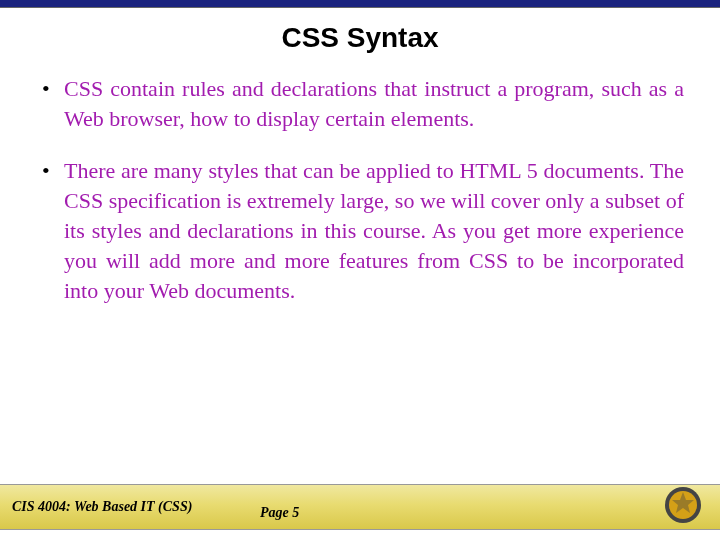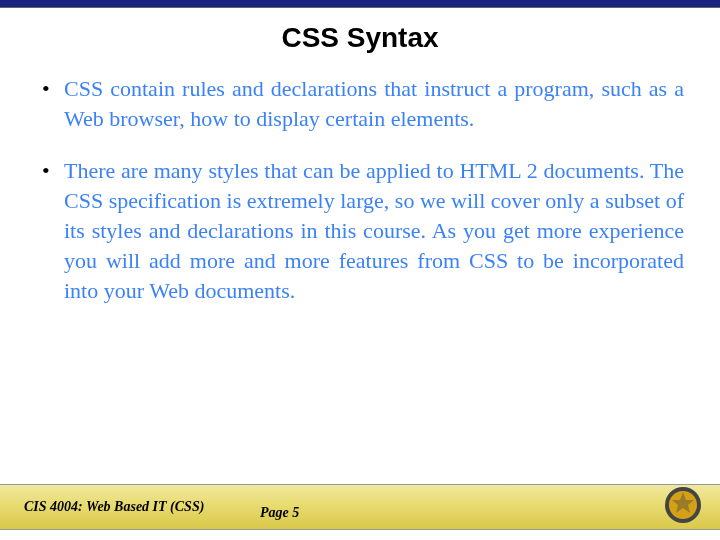--- a/index.html
+++ b/index.html
@@ -38,41 +38,41 @@
     line-height: 30px;
     width: 28px;
     flex-shrink: 0;
     text-align: left;
     padding-left: 6px;
   }
   .bullet-text {
     font-size: 22px;
     line-height: 30px;
     text-align: justify;
-    color: #3b82f6;
+    color: #a21caf;
     flex: 1;
   }
   .footer-bar {
     position: absolute;
     bottom: 10px;
     left: 0;
     width: 100%;
     height: 46px;
     background: linear-gradient(to bottom, #f0e8a0 0%, #e8db70 45%, #d9c84a 100%);
     border-top: 1px solid #999;
     border-bottom: 1px solid #999;
     display: flex;
     align-items: center;
     font-style: italic;
     font-weight: bold;
     font-size: 14px;
     color: #000;
   }
   .footer-left {
-    padding-left: 24px;
+    padding-left: 12px;
     width: 260px;
   }
   .footer-center {
     width: 140px;
     margin-top: 12px;
   }
   .footer-right {
     flex: 1;
   }
   .footer-logo {
@@ -89,21 +89,21 @@
 
 <h1 class="title">CSS Syntax</h1>
 
 <div class="content">
   <div class="bullet">
     <div class="bullet-marker">•</div>
     <div class="bullet-text">CSS contain rules and declarations that instruct a program, such as a Web browser, how to display certain elements.</div>
   </div>
   <div class="bullet">
     <div class="bullet-marker">•</div>
-    <div class="bullet-text">There are many styles that can be applied to HTML 2 documents.  The CSS specification is extremely large, so we will cover only a subset of its styles and declarations in this course.   As you get more experience you will add more and more features from CSS to be incorporated into your Web documents.</div>
+    <div class="bullet-text">There are many styles that can be applied to HTML 5 documents.  The CSS specification is extremely large, so we will cover only a subset of its styles and declarations in this course.   As you get more experience you will add more and more features from CSS to be incorporated into your Web documents.</div>
   </div>
 </div>
 
 <div class="footer-bar">
   <div class="footer-left">CIS 4004: Web Based IT (CSS)</div>
   <div class="footer-center">Page 5</div>
   <div class="footer-logo">
     <svg width="38" height="38" viewBox="0 0 38 38">
       <circle cx="19" cy="19" r="18" fill="#444444"></circle>
       <circle cx="19" cy="19" r="14" fill="#d4a017"></circle>

